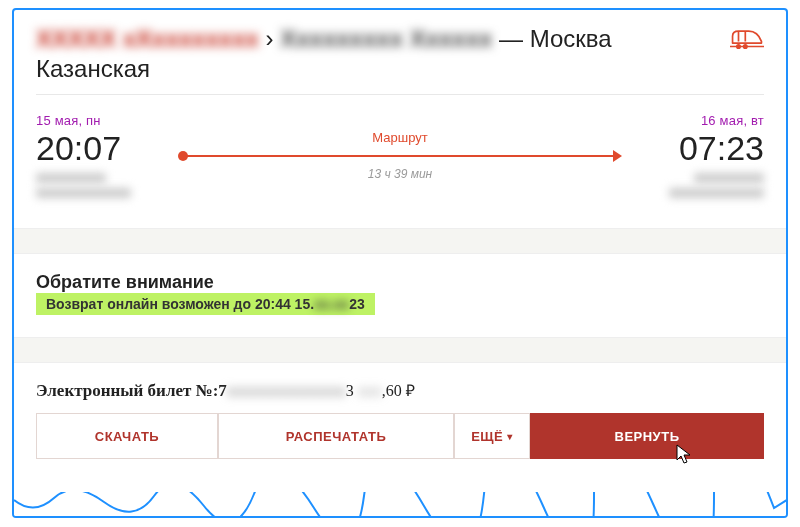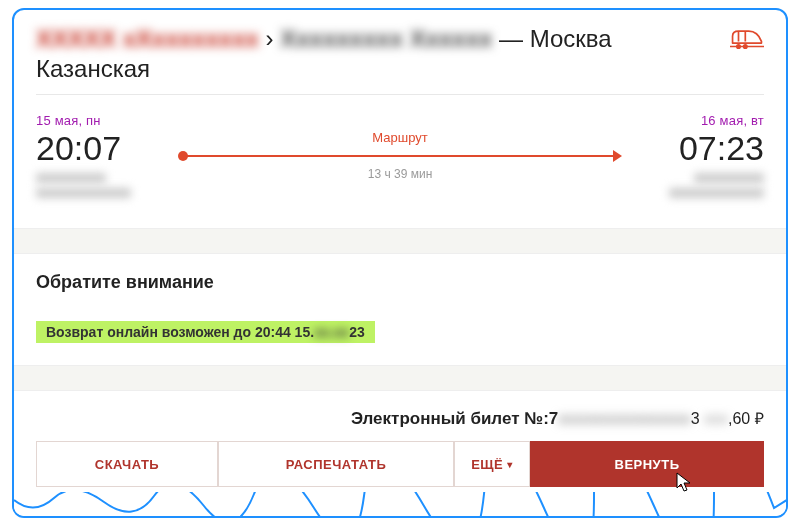--- a/index.html
+++ b/index.html
@@ -6,21 +6,21 @@
   body {
     font-family: -apple-system, BlinkMacSystemFont, "Segoe UI", Arial, sans-serif;
     background: #fff;
     width: 800px;
     height: 527px;
     position: relative;
     overflow: hidden;
   }
   .frame {
     border: 2px solid #1e90ff;
-    border-radius: 12px;
+    border-radius: 4px;
     position: absolute;
     left: 12px; top: 8px; right: 12px;
     height: 510px;
     padding: 0;
     overflow: hidden;
     display: flex;
     flex-direction: column;
   }
   .hdr {
     padding: 14px 22px 10px 22px;
@@ -113,54 +113,56 @@
     right: -4px; top: -5px;
     width: 0; height: 0;
     border-left: 9px solid #e04a2d;
     border-top: 6px solid transparent;
     border-bottom: 6px solid transparent;
   }
   .tl-duration {
     font-size: 12px;
     color: #9a9a9a;
     margin-top: 10px;
+    font-style: italic;
   }
   .gap {
     height: 26px;
     background: #f5f5f2;
     border-top: 1px solid #eee;
     border-bottom: 1px solid #eee;
   }
   
   .notice {
     padding: 18px 22px 22px 22px;
   }
   .notice-title {
     font-size: 18px;
     font-weight: 700;
     color: #222;
-    margin-bottom: 28px;
+    margin-bottom: 0;
   }
   .notice-text {
     font-size: 14px;
     font-weight: 700;
     color: #333;
     background: #bef264;
     display: inline-block;
     padding: 3px 10px;
   }
   .notice-text .bl {
     filter: blur(4px);
   }
   
   .ticket-row {
     padding: 16px 22px 12px 22px;
     display: flex;
-    justify-content: flex-end;
+    justify-content: flex-start;
     align-items: baseline;
+    font-family: Liberation Serif, serif;
   }
   .ticket-label {
     font-size: 17px;
     font-weight: 700;
     color: #222;
   }
   .ticket-label .bl {
     filter: blur(5px);
     color: #999;
   }

